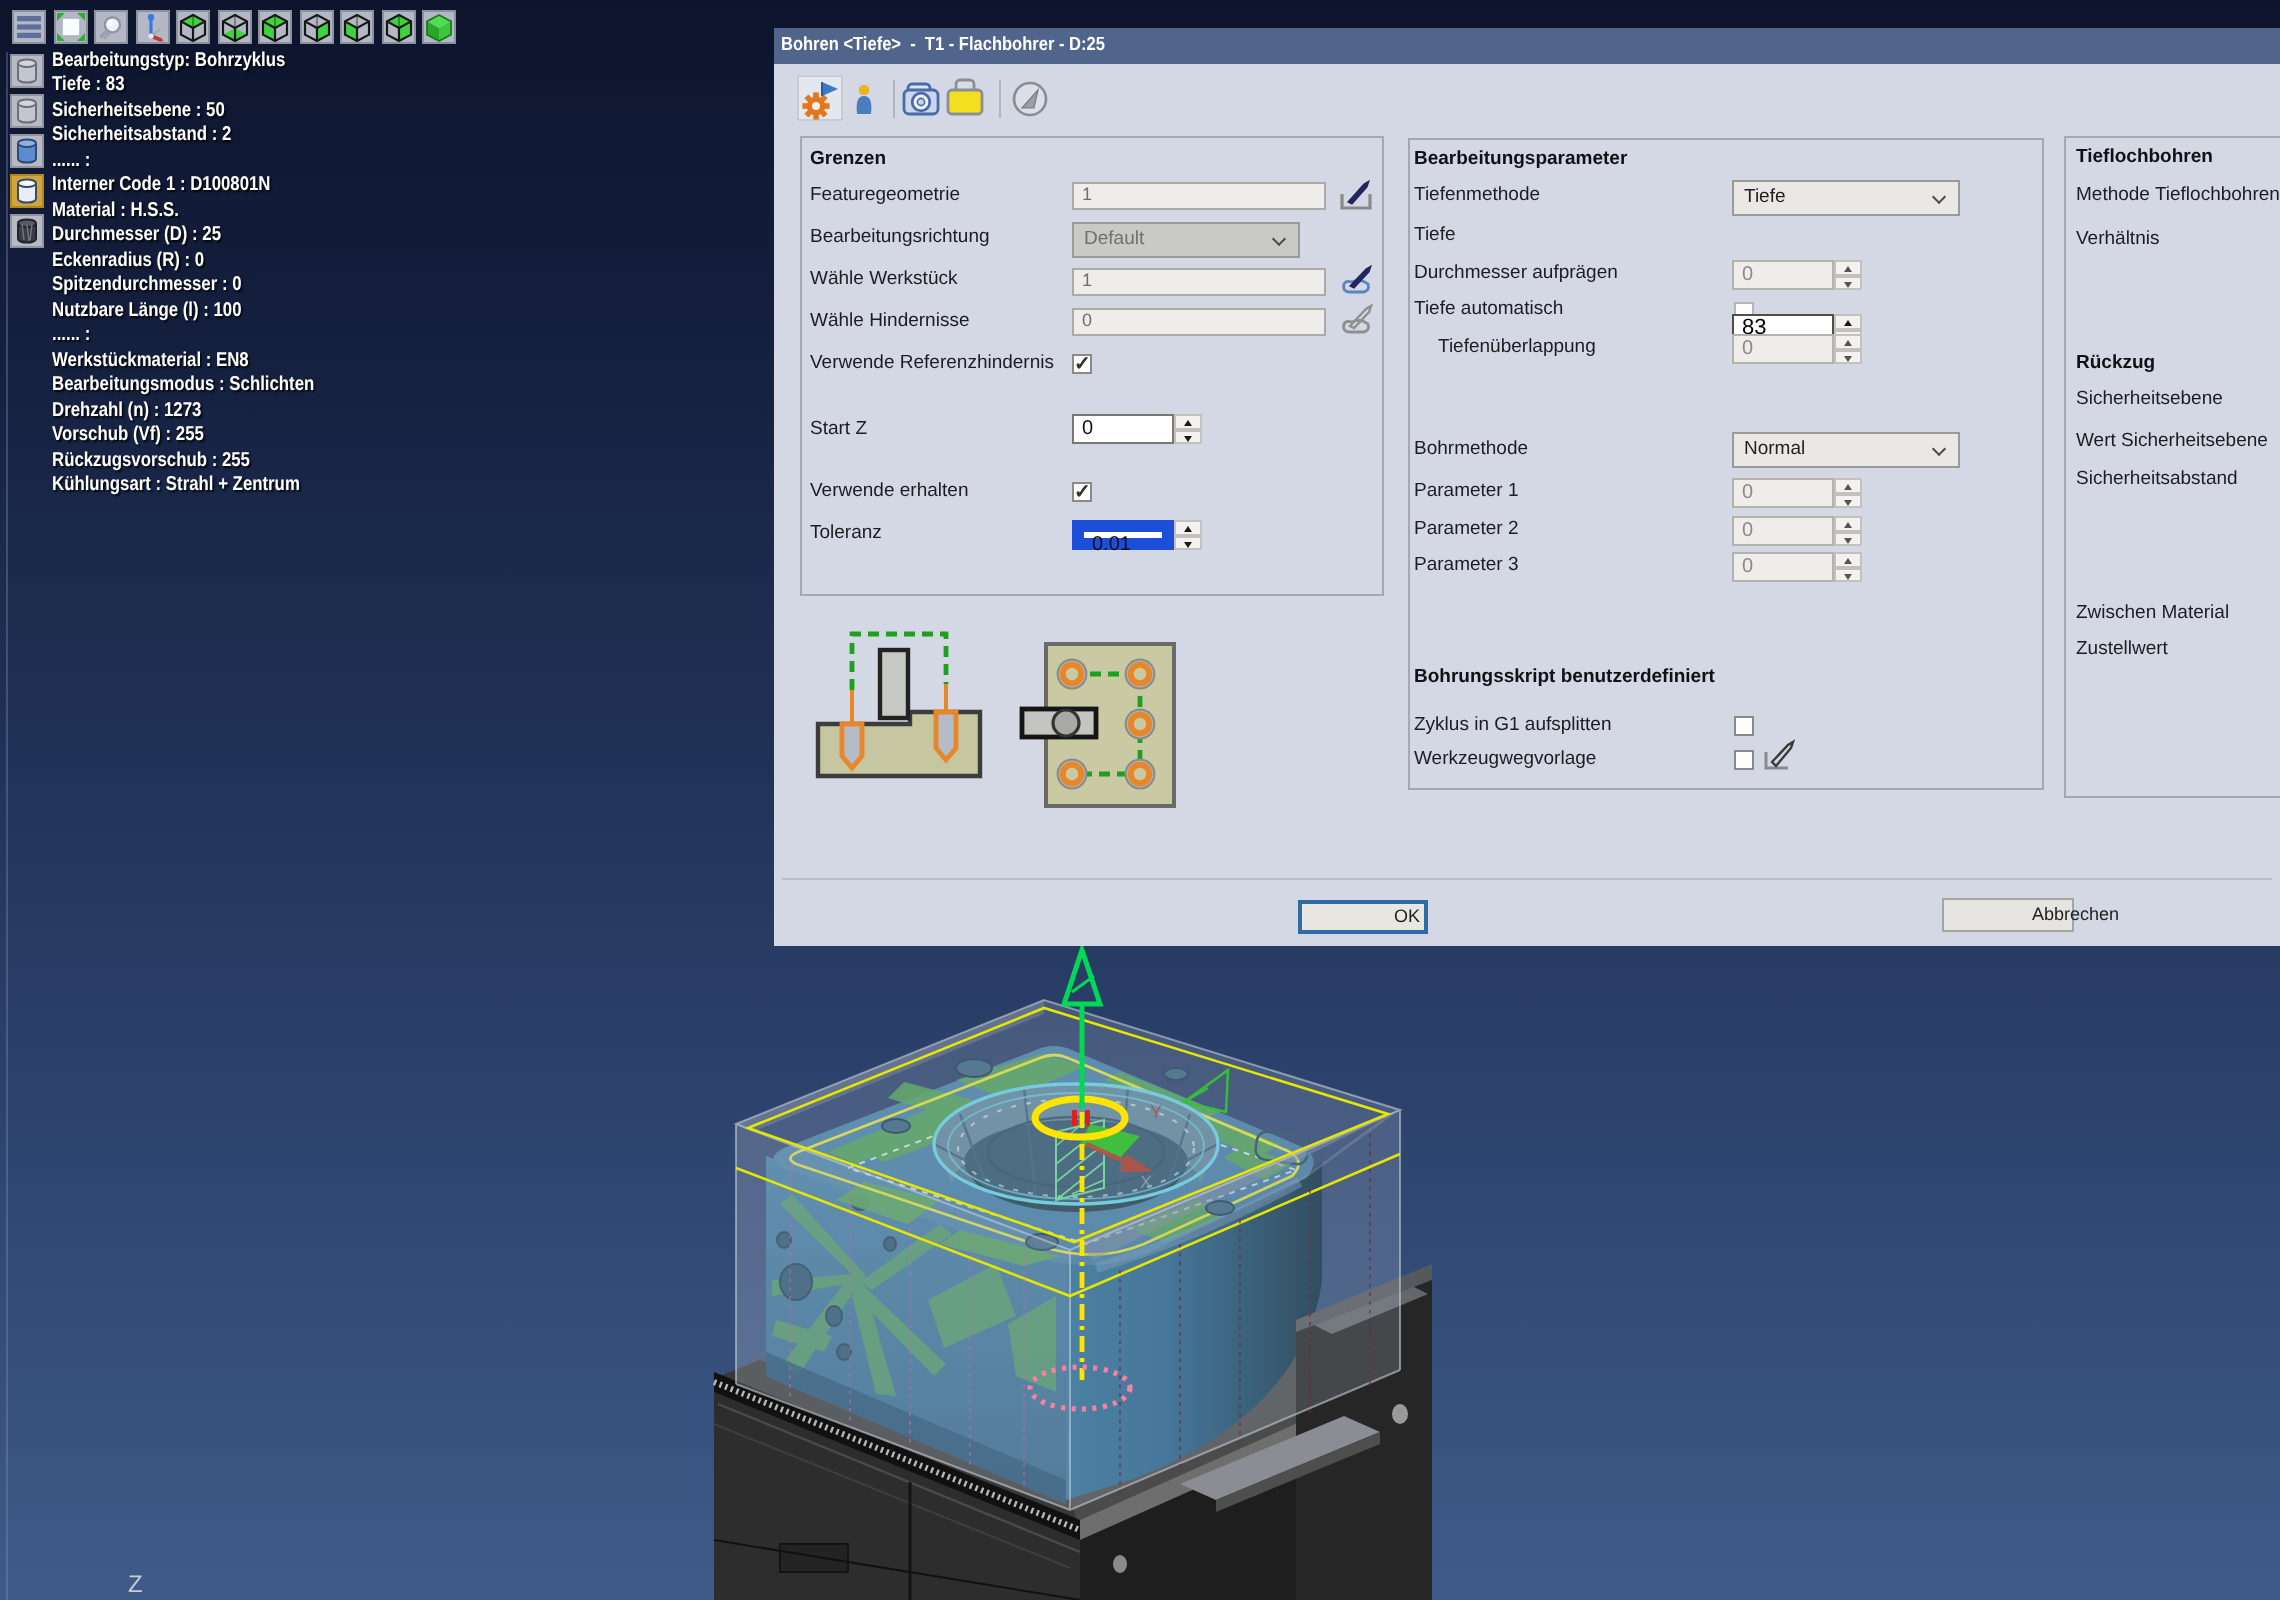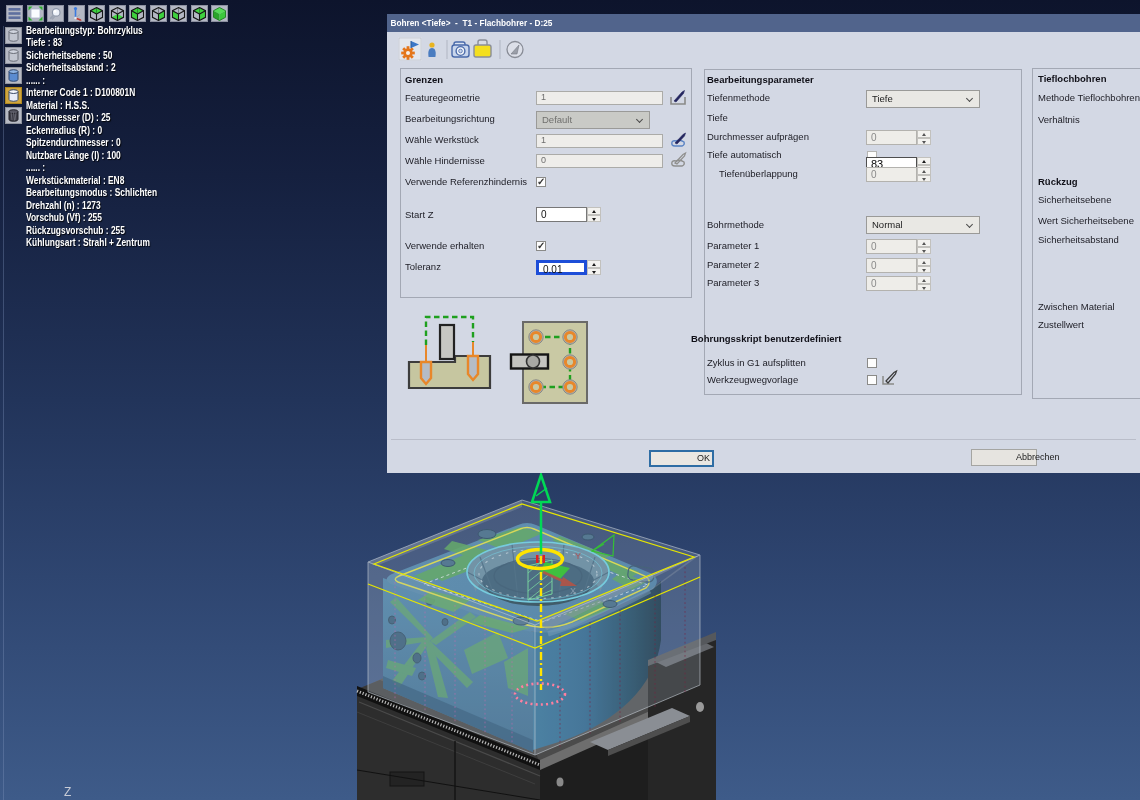--- a/index.html
+++ b/index.html
@@ -450,21 +450,21 @@
       <div class="sbx">
           <div class="sbu">
             <div class="au"></div>
           </div>
           <div class="sbd">
             <div class="ad"></div>
           </div>
         </div>
     </div>
     <div class="spin" style="left:149px; top:246px; width:65px; height:15px;">
-      <div class="sf" style="background:#fff; border:3px solid #1d4ed8; color:#111;">0.01</div>
+      <div class="sf" style="background:#fff; border:6px solid #1d4ed8; color:#111;">0.01</div>
       <div class="sbx">
           <div class="sbu">
             <div class="au"></div>
           </div>
           <div class="sbd">
             <div class="ad"></div>
           </div>
         </div>
     </div>
 
@@ -495,21 +495,21 @@
     <div class="glabel" style="left:320px; top:60px;">Bearbeitungsparameter</div>
     <div class="lbl" style="left:320px; top:77px;">Tiefenmethode</div>
     <div class="lbl" style="left:320px; top:97px;">Tiefe</div>
     <div class="lbl" style="left:320px; top:116px;">Durchmesser aufprägen</div>
     <div class="lbl" style="left:320px; top:134px;">Tiefe automatisch</div>
     <div class="lbl" style="left:332px; top:153px;">Tiefenüberlappung</div>
     <div class="lbl" style="left:320px; top:204px;">Bohrmethode</div>
     <div class="lbl" style="left:320px; top:225px;">Parameter 1</div>
     <div class="lbl" style="left:320px; top:244px;">Parameter 2</div>
     <div class="lbl" style="left:320px; top:262px;">Parameter 3</div>
-    <div class="glabel" style="left:304px; top:319px;">Bohrungsskript benutzerdefiniert</div>
+    <div class="glabel" style="left:320px; top:319px;">Bohrungsskript benutzerdefiniert</div>
     <div class="lbl" style="left:320px; top:342px;">Zyklus in G1 aufsplitten</div>
     <div class="lbl" style="left:320px; top:359px;">Werkzeugwegvorlage</div>
 
     <div class="dd" style="left:479px; top:76px; width:114px; height:18px; background:#e9e8e4; color:#222; line-height:16px;">Tiefe<span class="chev"></span></div>
     <div class="dd" style="left:479px; top:202px; width:114px; height:18px; background:#e9e8e4; color:#222; line-height:16px;">Normal<span class="chev"></span></div>
     <div class="cb" style="left:480px; top:137px; border-color:#b5b5b2;"></div>
     <div class="cb" style="left:480px; top:344px;"></div>
     <div class="cb" style="left:480px; top:361px;"></div>
 
     <div class="spin" style="left:479px; top:108px; width:63px; height:15px;margin-top:35px;">

